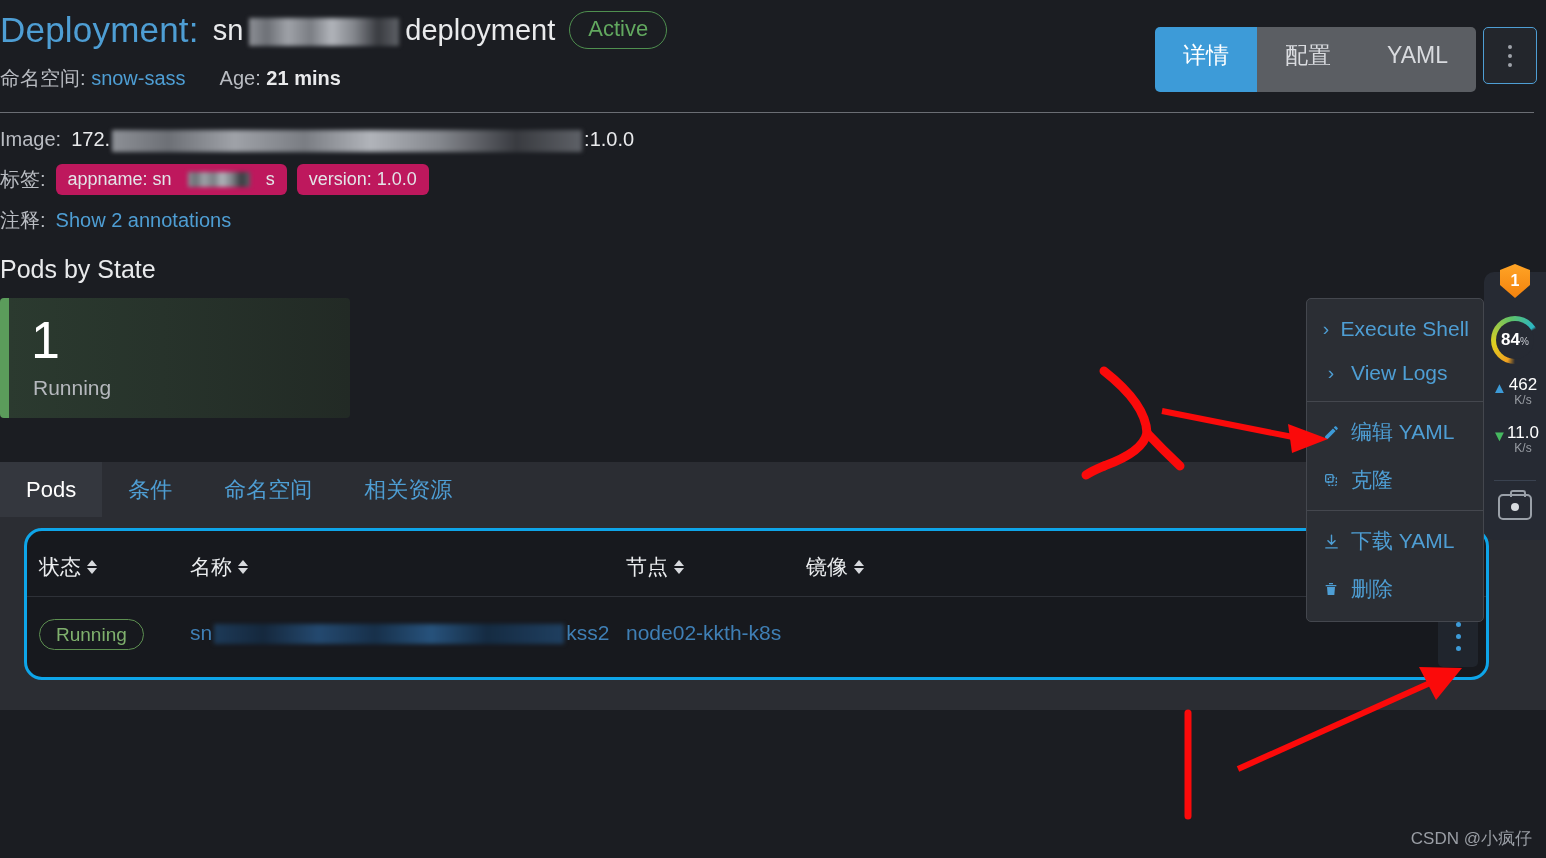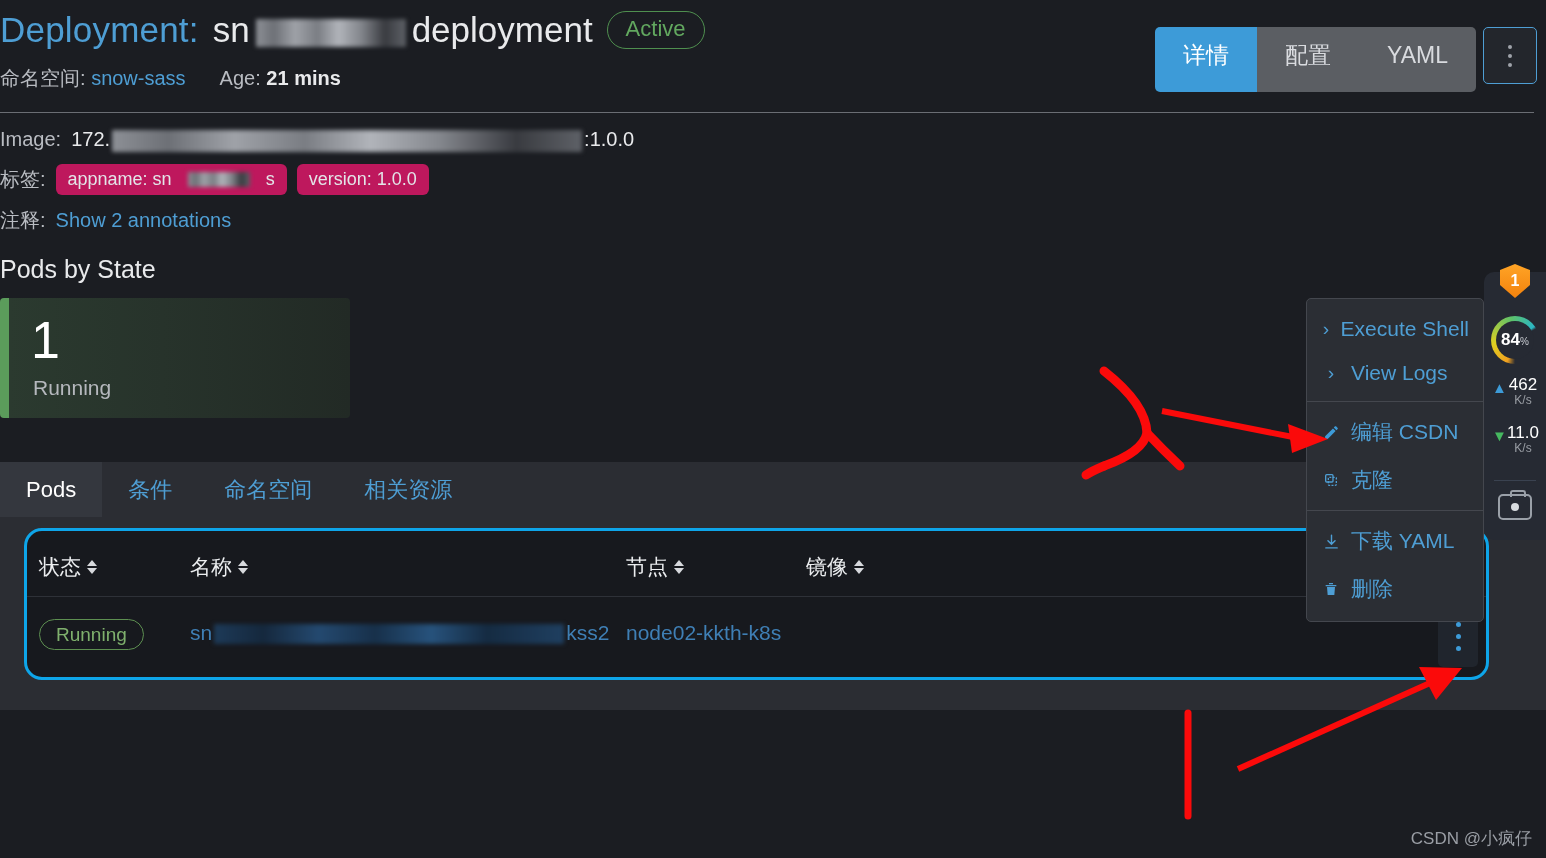--- a/index.html
+++ b/index.html
@@ -12,21 +12,21 @@
   #root { position: relative; width: 1546px; height: 858px; background: #1b1d22; }
 
   
   .header { position: absolute; left: 0; top: 0; width: 1546px; height: 113px; }
   .title-row {
     position: absolute; left: 0; top: 10px;
     display: flex; align-items: center; gap: 14px;
     white-space: nowrap;
   }
   .title-kind { font-size: 35px; color: #4e9ed4; font-weight: 400; letter-spacing: .2px; }
-  .title-name { font-size: 35px; color: #e9eaec; font-weight: 400; position: relative; }
+  .title-name { font-size: 29px; color: #e9eaec; font-weight: 400; position: relative; }
   .blur-block {
     display: inline-block; vertical-align: middle;
     background: linear-gradient(90deg,#8d9096,#6d7076 12%,#9fa2a8 26%,#7a7d83 41%,#b1b4ba 55%,#83868c 70%,#393b40 86%,#5e6167);
     filter: blur(2.2px); border-radius: 1px;
   }
   .badge-active {
     border: 1px solid #4f8f4f; color: #62a85f;
     border-radius: 22px; padding: 6px 18px 8px; font-size: 22px; line-height: 1;
   }
   .sub-row {
@@ -280,21 +280,21 @@
       <span class="mi-ico">›</span>
       <span>View Logs</span>
     </div>
     <div class="menu-sep"></div>
     <div class="menu-item">
       <span class="mi-ico">
         <svg width="17" height="17" viewBox="0 0 24 24" fill="#3d9bd8">
             <path d="M3 17.3V21h3.7L17.8 9.9l-3.7-3.7L3 17.3zM20.7 7c.4-.4.4-1 0-1.4l-2.3-2.3c-.4-.4-1-.4-1.4 0l-1.8 1.8 3.7 3.7L20.7 7z"></path>
           </svg>
       </span>
-      <span>编辑 CSDN</span>
+      <span>编辑 YAML</span>
     </div>
     <div class="menu-item">
       <span class="mi-ico">
         <svg width="16" height="16" viewBox="0 0 24 24" fill="none" stroke="#4e9ed4" stroke-width="2">
             <rect x="8" y="8" width="12" height="12" rx="1.5" stroke-dasharray="3 2"></rect>
             <rect x="4" y="4" width="11" height="11" rx="1.5"></rect>
           </svg>
       </span>
       <span>克隆</span>
     </div>

